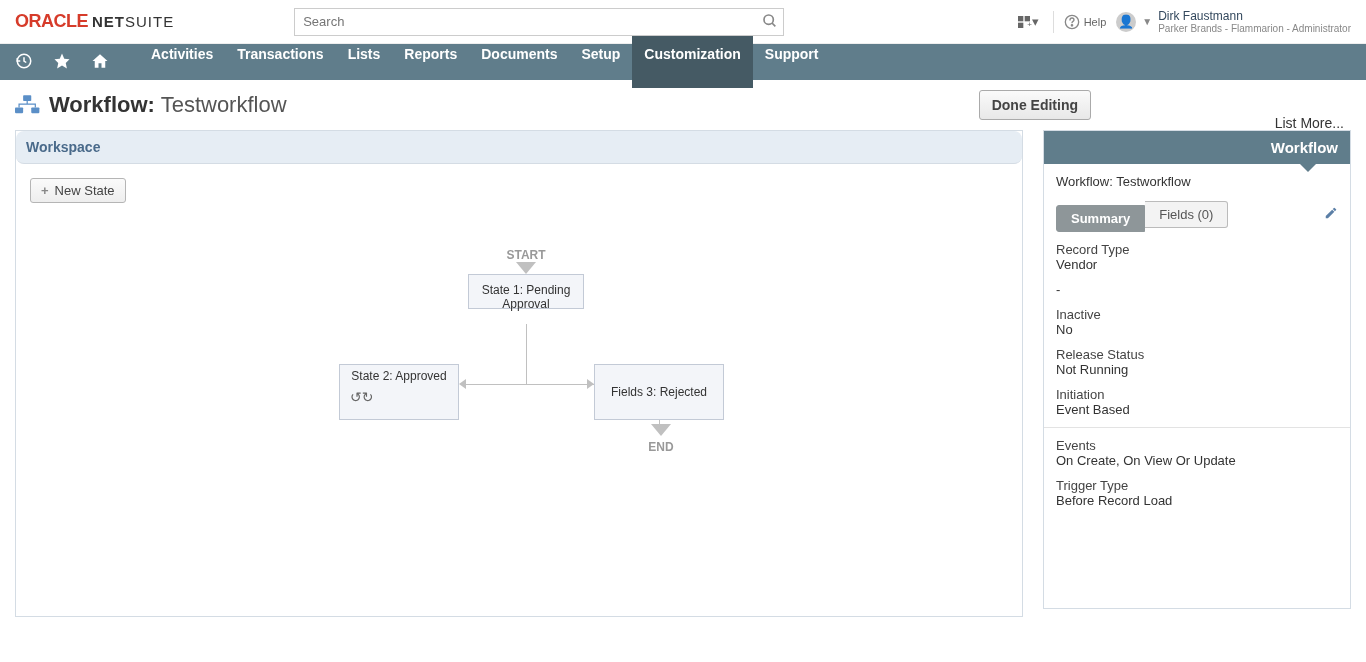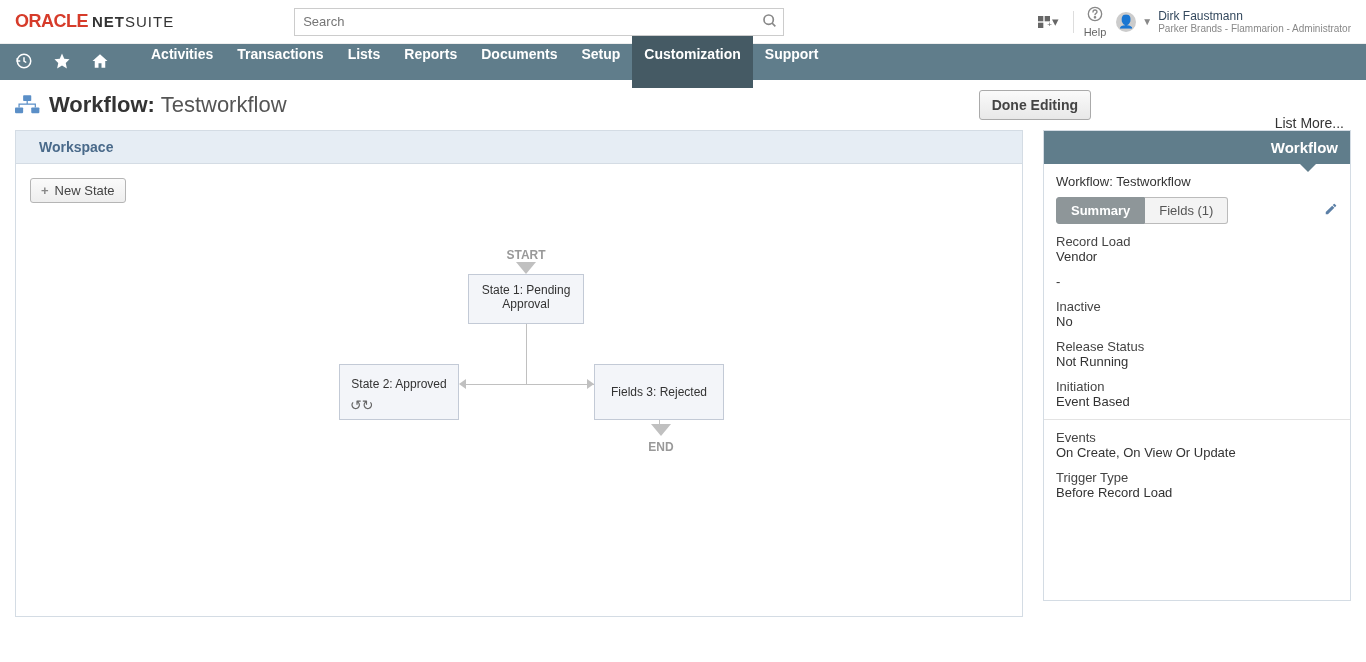--- a/index.html
+++ b/index.html
@@ -10,21 +10,21 @@
   .logo { display: flex; align-items: center; gap: 4px; font-weight: bold; }
   .logo-oracle { color: #d63b2a; font-size: 18px; font-weight: bold; letter-spacing: -0.5px; }
   .logo-netsuite { color: #333; font-size: 15px; font-weight: 300; letter-spacing: 1px; }
   .logo-netsuite b { font-weight: bold; margin-top: 22px; }
   .search-wrap { margin-left: 120px; position: relative; width: 490px; }
   .search-input { width: 100%; height: 28px; border: 1px solid #ccc; padding: 0 32px 0 8px; font-size: 13px; }
   .search-icon { position: absolute; right: 6px; top: 5px; color: #888; font-size: 15px; }
   .header-right { margin-left: auto; display: flex; align-items: center; gap: 10px; }
   .icon-btn { color: #666; cursor: pointer; padding: 4px; display: flex; align-items: center; }
   .divider-v { width: 1px; height: 22px; background: #ddd; }
-  .help-link { color: #666; font-size: 11px; display: flex; align-items: center; gap: 4px; flex-direction: column; }
+  .help-link { color: #666; font-size: 11px; display: flex; align-items: center; gap: 4px; }
   .user-block { display: flex; align-items: center; gap: 6px; }
   .avatar { width: 20px; height: 20px; background: #ccc; border-radius: 50%; display: inline-flex; align-items: center; justify-content: center; color: #888; font-size: 13px; }
   .user-text .uname { color: #34495e; font-size: 12px; }
   .user-text .urole { color: #888; font-size: 10px; }
 
   
   .navbar { background: #607D8B; display: flex; align-items: center; height: 36px; padding: 0 15px; }
   .nav-icons { display: flex; gap: 20px; margin-right: 30px; }
   .nav-icon { color: #fff; cursor: pointer; }
   .nav-items { display: flex; }
@@ -38,35 +38,35 @@
   .wf-icon svg { width: 26px; height: 22px; }
   .page-title { font-size: 22px; color: #555; }
   .page-title b { color: #333; font-weight: 600; }
   .done-btn { margin-left: auto; margin-right: 260px; background: linear-gradient(#fafafa,#e8e8e8); border: 1px solid #aaa; padding: 6px 12px; border-radius: 3px; font-size: 14px; font-weight: bold; color: #444; cursor: pointer; }
   .page-links { position: absolute; right: 22px; top: 115px; display: flex; gap: 4px; font-size: 14px; color: #333; }
   .page-links span { cursor: pointer; }
 
   
   .content { display: flex; gap: 20px; padding: 0 15px 15px 15px; align-items: flex-start; }
   .workspace { flex: 1; border: 1px solid #d4dce4; }
-  .ws-header { background: #e6edf4; color: #4a6a8a; font-weight: bold; padding: 8px 23px; font-size: 14px; border-bottom: 1px solid #d4dce4; }
+  .ws-header { background: #e6edf4; color: #4a6a8a; font-weight: bold; padding: 8px 10px; font-size: 14px; border-bottom: 1px solid #d4dce4; border-radius: 8px; }
   .ws-body { position: relative; height: 452px; background: #fff; padding: 14px; }
   .new-state-btn { border: 1px solid #b5b5b5; background: linear-gradient(#fafafa,#eee); padding: 4px 10px; border-radius: 3px; font-size: 13px; color: #444; cursor: pointer; display: inline-flex; align-items: center; gap: 6px; }
   .plus { color: #888; font-weight: bold; }
 
   
   .dia-label { position: absolute; color: #999; font-weight: bold; font-size: 12px; text-align: center; }
   .start-label { left: 480px; top: 84px; width: 60px; }
   .end-label { left: 630px; top: 276px; width: 30px; }
   .arrow-down { position: absolute; width: 0; height: 0; border-left: 10px solid transparent; border-right: 10px solid transparent; border-top: 12px solid #c0c0c0; }
   .arrow-start { left: 500px; top: 98px; }
   .arrow-end { left: 635px; top: 260px; }
   .state-box { position: absolute; background: #f3f5f9; border: 1px solid #c3cad6; padding: 8px 10px; font-size: 12px; color: #333; text-align: center; cursor: pointer; }
-  .state1 { left: 452px; top: 110px; width: 116px; height: 50px; }
-  .state2 { left: 323px; top: 200px; width: 120px; height: 56px; text-align: left; padding-top: 12px; }
+  .state1 { left: 452px; top: 110px; width: 116px; height: 35px; }
+  .state2 { left: 323px; top: 200px; width: 120px; height: 56px; text-align: left; padding-top: 4px; }
   .state2 .txt { text-align: center; display: block; margin-bottom: 6px; }
   .state3 { left: 578px; top: 200px; width: 130px; height: 56px; display: flex; align-items: center; justify-content: center; }
   .loop-icon { font-size: 14px; color: #666; }
   .conn-vline { position: absolute; background: #c0c0c0; width: 1px; }
   .conn-hline { position: absolute; background: #c0c0c0; height: 1px; }
   .vline-main { left: 510px; top: 160px; height: 60px; }
   .hline-main { left: 450px; top: 220px; width: 128px; }
   .arrow-left { position: absolute; width: 0; height: 0; border-top: 5px solid transparent; border-bottom: 5px solid transparent; border-right: 7px solid #c0c0c0; left: 443px; top: 215px; }
   .arrow-right { position: absolute; width: 0; height: 0; border-top: 5px solid transparent; border-bottom: 5px solid transparent; border-left: 7px solid #c0c0c0; left: 571px; top: 215px; }
   .vline-end { left: 643px; top: 256px; height: 6px; }
@@ -74,21 +74,21 @@
   
   .side-panel { width: 308px; border: 1px solid #d4dce4; }
   .sp-header { background: #607D8B; color: #fff; font-weight: bold; padding: 8px 12px; text-align: right; font-size: 15px; position: relative; }
   .sp-header::after { content: ""; position: absolute; bottom: -8px; right: 34px; width: 0; height: 0; border-left: 8px solid transparent; border-right: 8px solid transparent; border-top: 8px solid #607D8B; }
   .sp-body { padding: 10px 12px; }
   .sp-title { font-size: 13px; color: #333; margin-bottom: 8px; }
   .tabs-row { display: flex; align-items: center; margin-bottom: 10px; }
   .tab { border: 1px solid #bbb; padding: 5px 14px; font-size: 13px; background: #f3f3f3; color: #555; cursor: pointer; }
   .tab.active { background: #8e9699; color: #fff; border-color: #8e9699; font-weight: bold; }
   .tab + .tab { border-left: none; }
-  .tabs-row .first { border-radius: 3px 0 0 3px; }
+  .tabs-row .first { border-radius: 3px 0 0 3px; margin-top: 8px; }
   .tabs-row .last { border-radius: 0 3px 3px 0; }
   .edit-pencil { margin-left: auto; color: #5b7fa6; cursor: pointer; }
   .field-block { margin-bottom: 10px; font-size: 13px; }
   .field-label { color: #444; }
   .field-value { color: #333; }
   .sp-divider { height: 1px; background: #e3e3e3; margin: 8px -12px 10px -12px; }
 </style>
 </head>
 <body>
 
@@ -221,30 +221,30 @@
       <div class="dia-label end-label">END</div>
     </div>
   </div>
 
   <div class="side-panel">
     <div class="sp-header">Workflow</div>
     <div class="sp-body">
       <div class="sp-title">Workflow: Testworkflow</div>
       <div class="tabs-row">
         <span class="tab active first">Summary</span>
-        <span class="tab last">Fields (1)</span>
+        <span class="tab last">Fields (0)</span>
         <span class="edit-pencil">
           <svg width="14" height="14" viewBox="0 0 24 24" fill="#5b7fa6">
               <path d="M3 17.25V21h3.75l11-11-3.75-3.75-11 11zM20.7 7.04a1 1 0 000-1.41l-2.34-2.34a1 1 0 00-1.41 0L15 5.24l3.75 3.75 1.95-1.95z"></path>
             </svg>
         </span>
       </div>
 
       <div class="field-block">
-        <div class="field-label">Record Load</div>
+        <div class="field-label">Record Type</div>
         <div class="field-value">Vendor</div>
       </div>
       <div class="field-block">
         <div class="field-value">-</div>
       </div>
       <div class="field-block">
         <div class="field-label">Inactive</div>
         <div class="field-value">No</div>
       </div>
       <div class="field-block">

